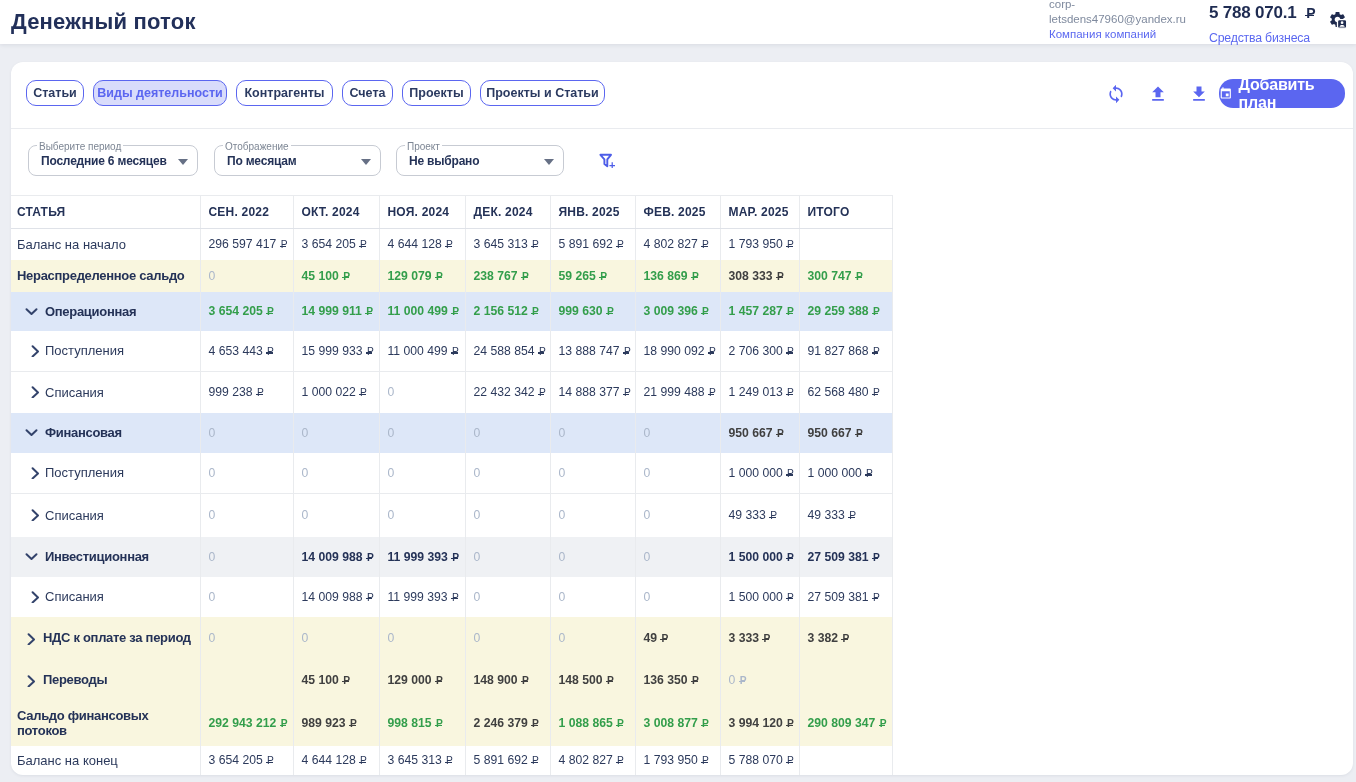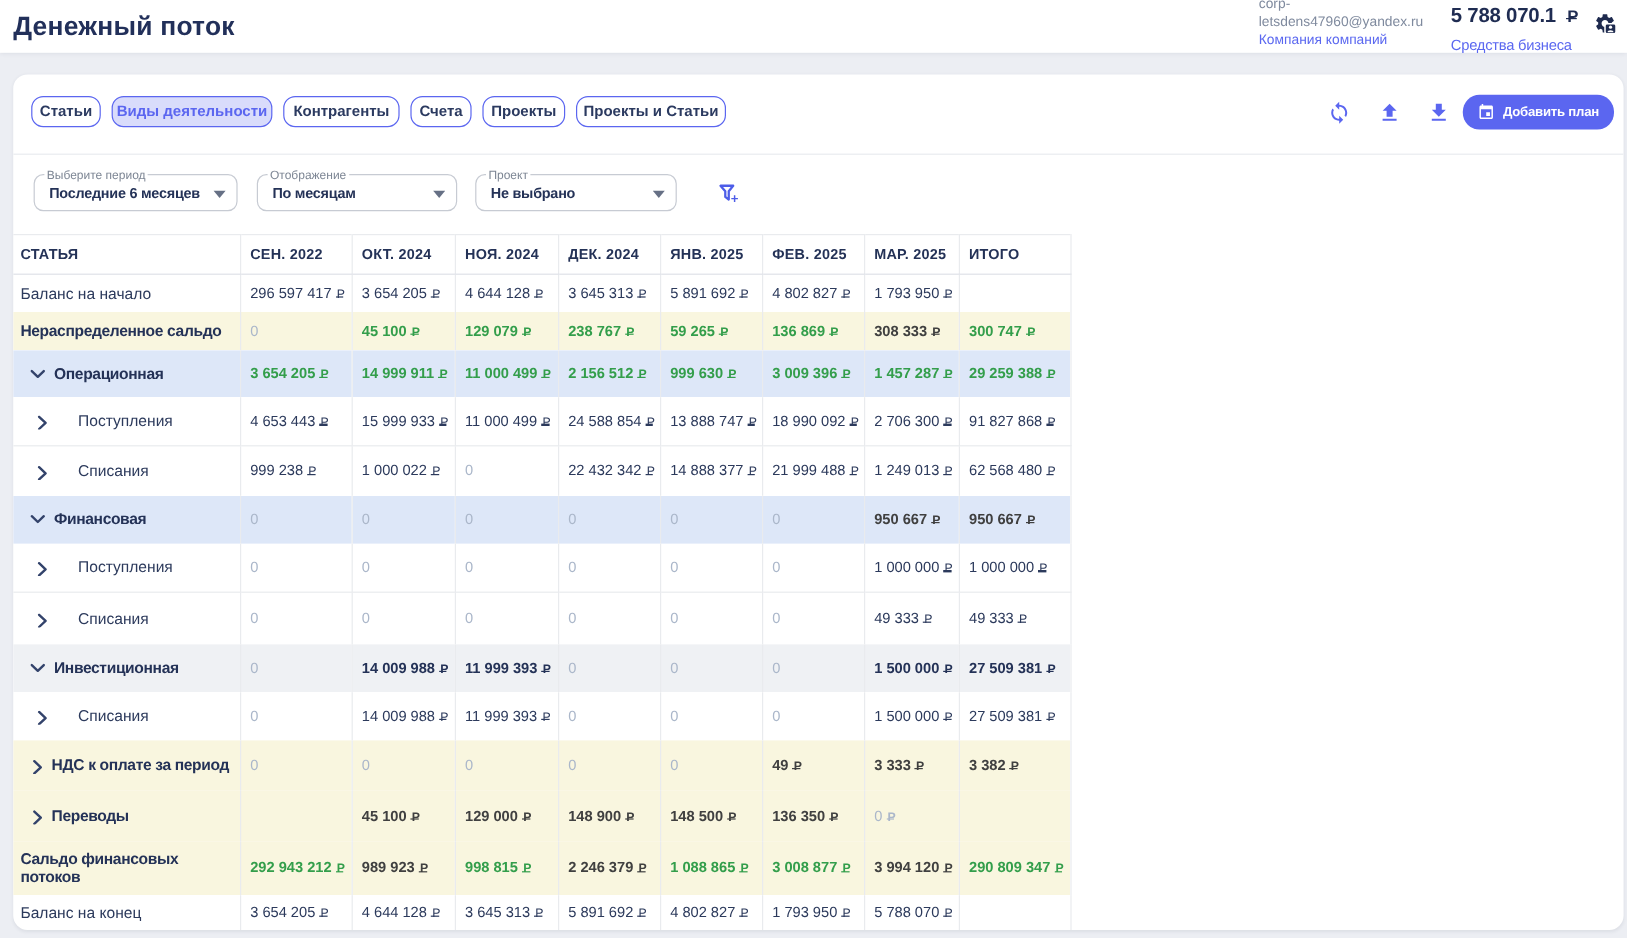--- a/index.html
+++ b/index.html
@@ -15,21 +15,21 @@
 .funds .lbl{font-size:12.3px;color:#5b68f0;margin-top:8px;letter-spacing:-.2px}
 .mngicon{position:absolute;left:1328px;top:10px}
 .card{position:absolute;left:11px;top:62px;width:1342px;height:713px;background:#fff;border-radius:12px;box-shadow:0 1px 3px rgba(40,50,80,.08);overflow:hidden}
 
 .tabs{position:absolute;left:15px;top:18px;display:flex;gap:9px}
 .tab{height:26px;border:1.5px solid #5b66f0;border-radius:10px;display:flex;align-items:center;justify-content:center;font-size:12.5px;font-weight:bold;color:#2b3a60;background:#fff}
 .tab.on{background:#d9dcfb;color:#5b66f0}
 .divider{position:absolute;left:0;top:66px;width:1342px;height:1px;background:#e9ebef}
 
 .icnbtn{position:absolute;top:22px;height:20px}
-.addbtn{position:absolute;left:1208px;top:17px;width:126px;height:29px;background:#5b66f0;border-radius:14px;color:#fff;font-size:11px;font-weight:bold;display:flex;align-items:center;justify-content:center;gap:6px;letter-spacing:-.2px}
+.addbtn{position:absolute;left:1208px;top:17px;width:126px;height:29px;background:#5b66f0;border-radius:14px;color:#fff;font-size:16px;font-weight:bold;display:flex;align-items:center;justify-content:center;gap:6px;letter-spacing:-.2px}
 
 .sel{position:absolute;height:31px;border:1px solid #c7cbd3;border-radius:8px}
 .sel .lab{position:absolute;left:8px;top:-5px;font-size:10px;color:#7d8694;background:#fff;padding:0 2px;white-space:nowrap}
 .sel .val{position:absolute;left:12px;top:8px;font-size:12px;font-weight:bold;color:#243257;white-space:nowrap;letter-spacing:-.2px}
 .sel .arr{position:absolute;right:9px;top:13px;width:0;height:0;border-left:5px solid transparent;border-right:5px solid transparent;border-top:6px solid #667085}
 
 table{position:absolute;left:0;top:133px;border-collapse:collapse;table-layout:fixed;width:881px;border-top:1px solid #e9ebee}
 td,th{border-right:1px solid #e9ebee;vertical-align:middle;font-size:12.2px;color:#2c3a5c;padding:0 3px 0 8px;text-align:left;overflow:hidden;white-space:nowrap}
 td:first-child{font-size:13px}
 tr.bold td:first-child{letter-spacing:-.3px}
@@ -38,21 +38,21 @@
 td:first-child,th:first-child{padding-left:6px}
 tr.yellow td{background:#f9f6df}
 tr.bluebg td{background:#dde7f8}
 tr.graybg td{background:#eff1f4}
 tr.bold td{font-weight:bold;color:#243257}
 table td.z{color:#abb7ca;font-weight:normal}
 table td.g{color:#339e4b;font-weight:bold}
 table td.b{color:#404040;font-weight:bold}
 table td.n{font-weight:bold;color:#243257}
 .lab1{display:flex;align-items:center;gap:7px;padding-left:8px}
-.lab2{display:flex;align-items:flex-end;gap:24px;padding-left:12px}
+.lab2{display:flex;align-items:center;gap:4px;padding-left:12px}
 .lab3{display:flex;align-items:flex-end;gap:6px;padding-left:8px}
 
 .rub{display:inline-block;position:relative;font-size:.84em;margin-left:1px;font-weight:normal}
 .rub i{font-style:normal}
 .rub u{text-decoration:none;position:absolute;left:-1px;top:60%;width:6.6px;height:1.2px;background:currentColor}
 td.g .rub,td.b .rub,tr.bold .rub{font-weight:bold}
 </style></head>
 <body>
 <div class="card">
   <div class="tabs">

